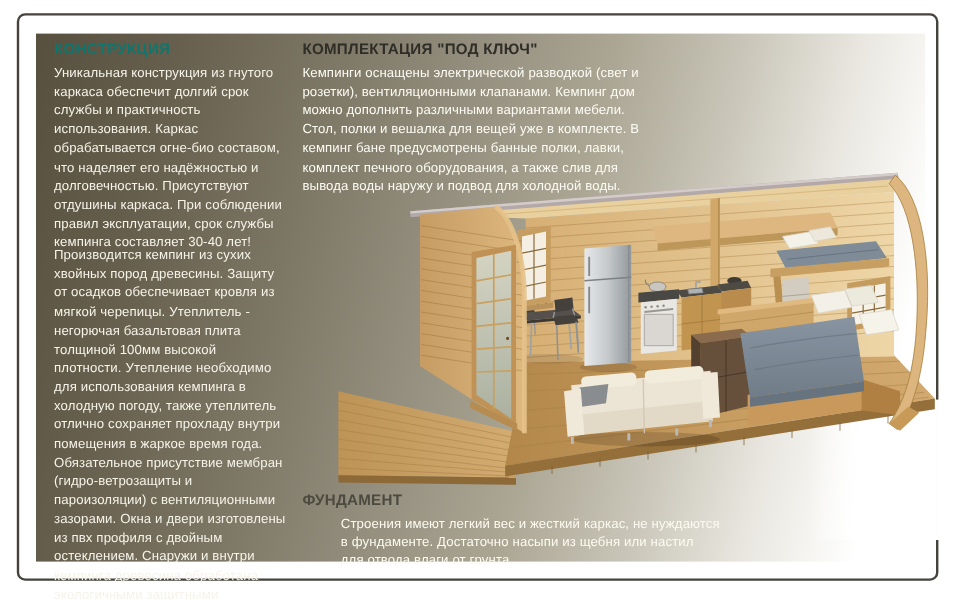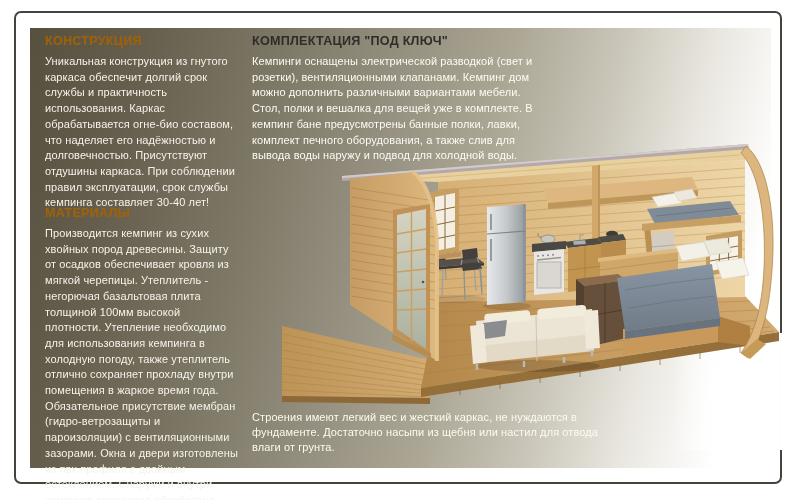--- a/index.html
+++ b/index.html
@@ -13,59 +13,59 @@
     border:2px solid #45433b;border-radius:7px;box-sizing:border-box;
   }
   .panel{
     position:absolute;left:30px;top:28px;width:741px;height:440px;
     background:linear-gradient(103deg,
       #57503f 0%, #675f4e 14%, #7d7766 30%, #95907f 45%,
       #aca795 58%, #c8c4b7 70%, #e9e7e0 82%, #ffffff 93%);
   }
   .sec{position:absolute;}
   .sec h3{
-    margin:0 0 6px 0;font-size:12.6px;font-weight:bold;color:#a16207;
+    margin:0 0 6px 0;font-size:12.6px;font-weight:bold;color:#0f766e;
     letter-spacing:.25px;
   }
   .sec p{
     margin:0;font-size:11px;line-height:15.7px;color:#f6f3e9;
     letter-spacing:.1px;
   }
   .sec-construction{left:45px;top:34px;width:194px;}
   .sec-materials{left:45px;top:206px;width:194px;}
   .sec-package{left:252px;top:34px;width:288px;}
   .sec-package h3{color:#2f2d27;}
   .sec-package p{color:#fdfcf4;}
   .sec-foundation{left:252px;top:410px;width:348px;}
   .sec-foundation h3{color:#4c4a40;}
-  .sec-foundation p{color:#fdfbf1;line-height:15px;}
+  .sec-foundation p{color:#fdfbf1;line-height:15px;margin-left:32px;}
   .illustration{position:absolute;left:280px;top:130px;width:506px;height:320px;}
 </style>
 </head>
 <body>
 
 <div class="border-frame"></div>
 <div class="panel"></div>
 
 <div class="sec sec-construction">
   <h3>КОНСТРУКЦИЯ</h3>
   <p>Уникальная конструкция из гнутого каркаса обеспечит долгий срок службы и практичность использования. Каркас обрабатывается огне-био составом, что наделяет его надёжностью и долговечностью. Присутствуют отдушины каркаса. При соблюдении правил эксплуатации, срок службы кемпинга составляет 30-40 лет!</p>
 </div>
 
 <div class="sec sec-materials">
-  <h3>МАТЕРИАЛЫ</h3>
   <p>Производится кемпинг из сухих хвойных пород древесины. Защиту от осадков обеспечивает кровля из мягкой черепицы. Утеплитель - негорючая базальтовая плита толщиной 100мм высокой плотности. Утепление необходимо для использования кемпинга в холодную погоду, также утеплитель отлично сохраняет прохладу внутри помещения в жаркое время года. Обязательное присутствие мембран (гидро-ветрозащиты и пароизоляции) с вентиляционными зазорами. Окна и двери изготовлены из пвх профиля с двойным остеклением. Снаружи и внутри кемпинга древесина обработана экологичными защитными материалами.</p>
 </div>
 
 <div class="sec sec-package">
   <h3>КОМПЛЕКТАЦИЯ "ПОД КЛЮЧ"</h3>
   <p>Кемпинги оснащены электрической разводкой (свет и розетки), вентиляционными клапанами. Кемпинг дом можно дополнить различными вариантами мебели. Стол, полки и вешалка для вещей уже в комплекте. В кемпинг бане предусмотрены банные полки, лавки, комплект печного оборудования, а также слив для вывода воды наружу и подвод для холодной воды.</p>
 </div>
 
 <div class="sec sec-foundation">
+  <h3>ФУНДАМЕНТ</h3>
   <p>Строения имеют легкий вес и жесткий каркас, не нуждаются в фундаменте. Достаточно насыпи из щебня или настил для отвода влаги от грунта.</p>
 </div>
 
 <svg class="illustration" viewBox="0 0 506 320" xmlns="http://www.w3.org/2000/svg">
   <defs>
     <linearGradient id="gMask" x1="0" y1="0" x2="1" y2="0">
       <stop offset="0" stop-color="#ffffff" stop-opacity="0"></stop>
       <stop offset="0.35" stop-color="#ffffff" stop-opacity="0.9"></stop>
       <stop offset="1" stop-color="#ffffff"></stop>
     </linearGradient>

